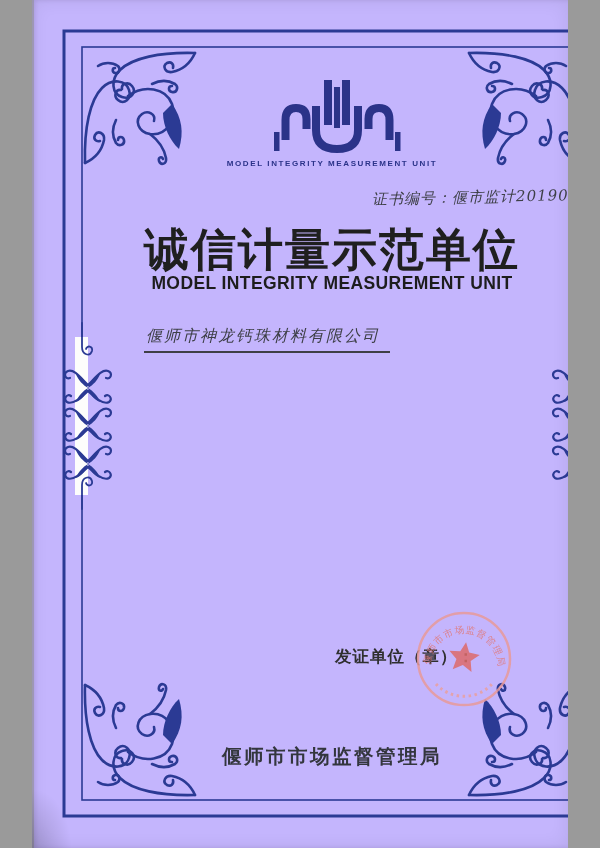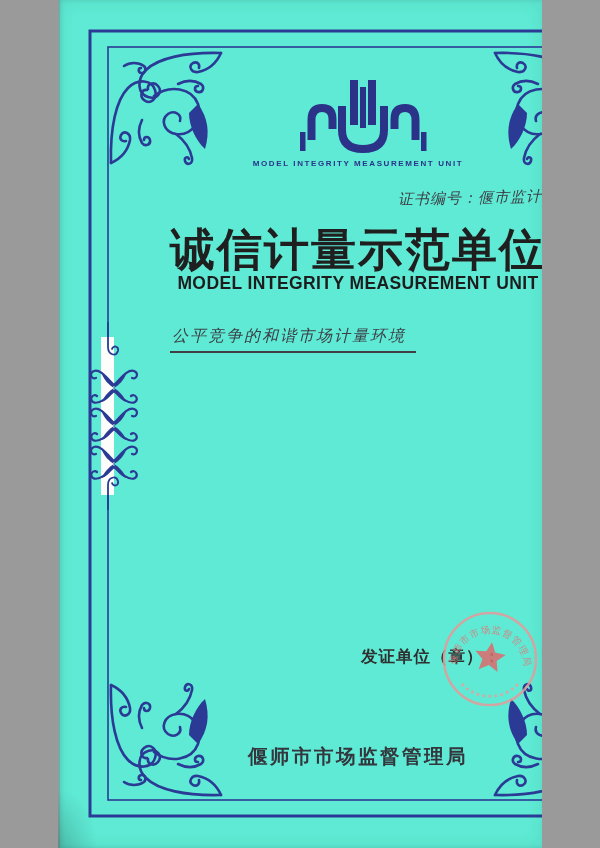--- a/index.html
+++ b/index.html
@@ -1,18 +1,18 @@
 <!DOCTYPE html>
 <html><head>
 <meta charset="utf-8">
 <style>
   html,body{margin:0;padding:0;background:#9a9a9a;}
   .page{
-    position:relative;width:484px;height:848px;margin:0 auto;
-    background:#5eead4;overflow:hidden;
+    position:relative;width:536px;height:848px;margin:0 auto;
+    background:#c4b5fd;overflow:hidden;
     font-family:"Liberation Sans",sans-serif;
     box-shadow:inset 0 0 18px rgba(0,0,0,.08), inset 3px 0 4px rgba(0,0,0,.10);
   }
   .edge-line{position:absolute;left:0;top:0;width:2px;height:100%;background:#8f8f8f;opacity:.55;}
   .frame-svg,.seal-svg{position:absolute;left:0;top:0;}
   .logo-svg{position:absolute;left:230px;top:75px;}
   .logo-caption{
     position:absolute;left:0;top:159px;width:600px;text-align:center;
     font-size:8px;font-weight:bold;letter-spacing:1.6px;color:#2b3389;
   }
@@ -133,21 +133,21 @@
       <path d="M 106.5,54 V 44 Q 106.5,33 117,33 Q 127.5,33 127.5,45 V 65"></path>
     </g>
   </svg>
   <div class="logo-caption">MODEL INTEGRITY MEASUREMENT UNIT</div>
 
   <div class="cert-no">证书编号：偃市监计2019007号</div>
 
   <div class="title-cn">诚信计量示范单位</div>
   <div class="title-en">MODEL INTEGRITY MEASUREMENT UNIT</div>
 
-  <div class="awardee">公平竞争的和谐市场计量环境</div>
+  <div class="awardee">偃师市神龙钙珠材料有限公司</div>
 
 
   <div class="issuer-label">发证单位（章）：</div>
 
   <svg class="seal-svg" width="600" height="848" viewBox="0 0 600 848">
     <defs>
       <path id="sealArc" d="M 398,667 a 34,34 0 1,1 68,0" fill="none"></path>
     </defs>
     <g opacity="0.85">
       <circle cx="432" cy="659" r="46" fill="none" stroke="#e89a9a" stroke-width="2.5"></circle>

